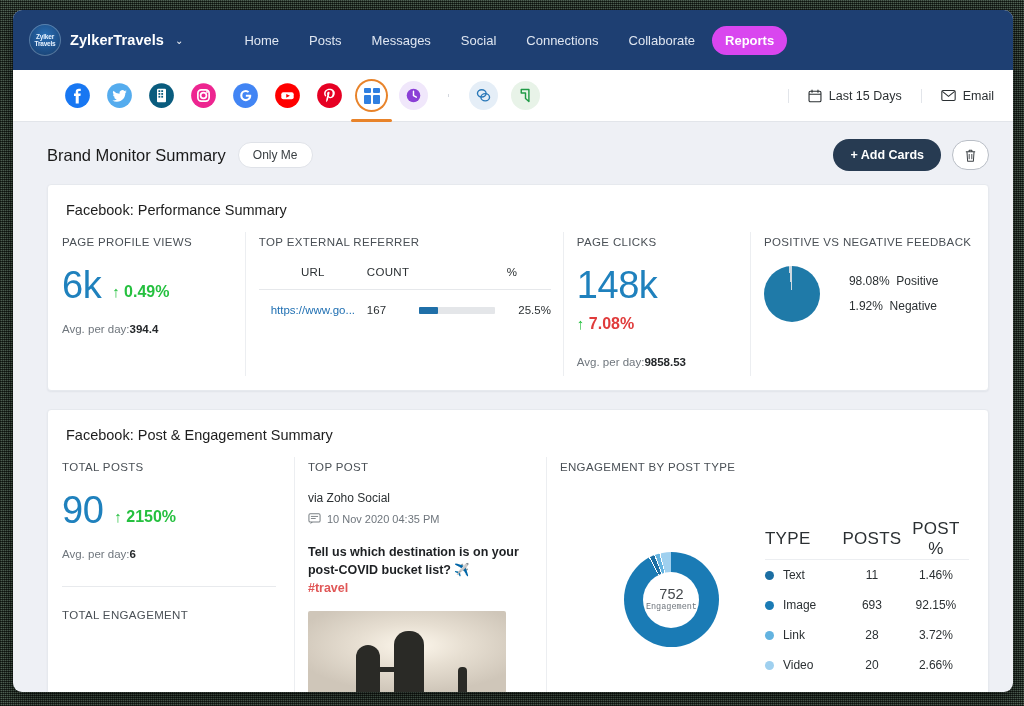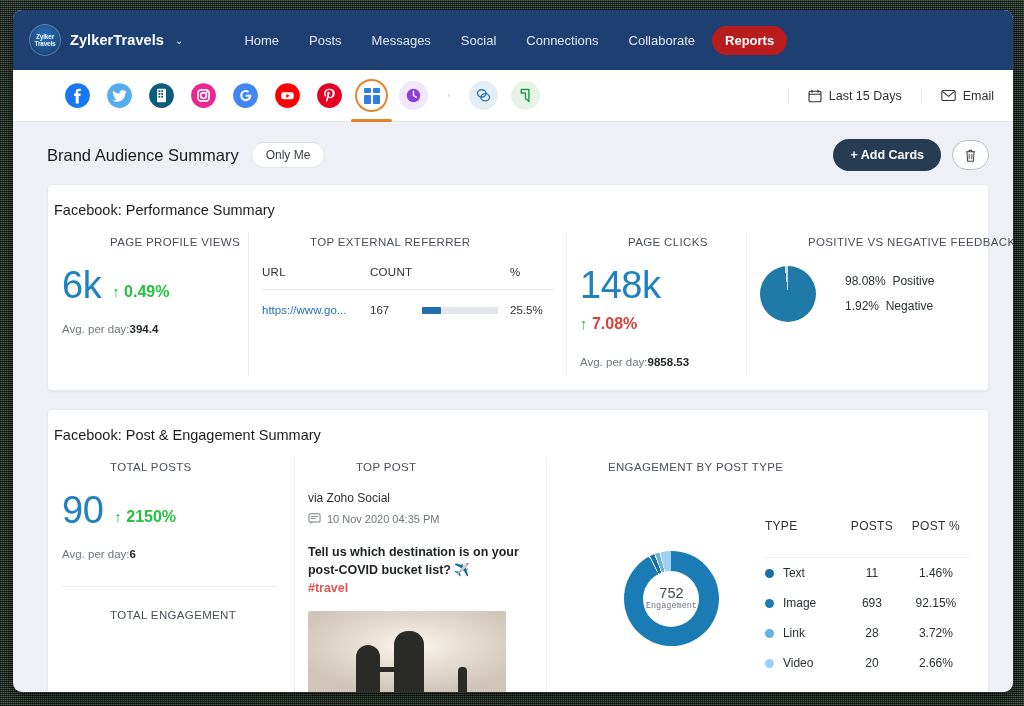--- a/index.html
+++ b/index.html
@@ -49,21 +49,21 @@
     text-align: center; letter-spacing: -.2px;
   }
   .brand-logo .logo-txt i { display:block; font-style: normal; color:#e8f3ff; }
   .brand-name { font-size: 14.5px; font-weight: bold; letter-spacing: .1px; }
   .brand-caret { font-size: 10px; opacity: .95; margin-left: 2px; }
   .navlinks { display: flex; align-items: center; gap: 4px; }
   .navlink {
     font-size: 13px; color: #dfe6f1; padding: 7px 13px; border-radius: 16px;
     white-space: nowrap; cursor: pointer;
   }
-  .navlink.active { background: #b91c1c; color: #ffffff; font-weight: bold; }
+  .navlink.active { background: #d946ef; color: #ffffff; font-weight: bold; }
 
   
   .channelbar {
     height: 52px; background: #fff; display: flex; align-items: center;
     border-bottom: 1px solid #e2e5ea;
   }
   .channels { display: flex; align-items: center; gap: 13px; padding: 0 16px 0 50px; flex: 1; }
   .chip {
     width: 29px; height: 29px; border-radius: 50%;
     display: flex; align-items: center; justify-content: center;
@@ -105,31 +105,31 @@
 
   
   .cards { padding: 0 24px 0 34px; }
   .card {
     background: #fff; border-radius: 4px; border: 1px solid #e6e9ee;
     box-shadow: 0 1px 2px rgba(20,30,50,.06);
     padding: 17px 0 0 0; margin-bottom: 18px;
   }
   .card-title {
     font-size: 14.5px; color: #1d1d1d; font-weight: normal;
-    padding: 0 0 18px 6px;
+    padding: 0 0 18px 18px;
   }
   .metrics { display: flex; align-items: stretch; }
   .metric { padding: 0 14px 22px 14px; position: relative; }
   .metric + .metric::before {
     content: ""; position: absolute; left: 0; top: -4px; bottom: 14px;
     width: 1px; background: #eceef1;
   }
   .m-label {
     font-size: 11.5px; color: #4a5056; letter-spacing: .35px;
-    text-transform: uppercase; margin-bottom: 18px; white-space: nowrap; margin-left: 48px;
+    text-transform: uppercase; margin-bottom: 18px; white-space: nowrap;
   }
   .bignum {
     font-size: 38px; color: #1f81bd; font-weight: normal; line-height: 1;
     letter-spacing: -.5px;
   }
   .big-row { display: flex; align-items: flex-end; gap: 11px; }
   .delta { font-size: 16px; font-weight: bold; line-height: 1; padding-bottom: 4px; }
   .delta.up { color: #25c03f; }
   .delta.red { color: #e03b3b; }
   .delta .arw { color: #25c03f; font-size: 15px; }
@@ -137,24 +137,24 @@
   .avg b { color: #25282b; }
 
   
   .ref-table { width: 292px; }
   .ref-head, .ref-row { display: flex; align-items: center; font-size: 11.5px; }
   .ref-head {
     color: #2b3033; letter-spacing: .3px; padding-bottom: 11px;
     border-bottom: 1px solid #e6e8eb;
   }
   .ref-row { padding-top: 14px; color: #2b3033; }
-  .rc-url { width: 108px; }
+  .rc-url { width: 108px; text-align: center; }
   .rc-cnt { width: 52px; }
   .rc-bar { width: 88px; }
-  .rc-pct { width: 44px; }
+  .rc-pct { width: 44px; text-align: right; }
   .ref-head .rc-pct { text-align: left; }
   .url-link { color: #1f6fb2; text-decoration: none; }
   .barwrap { height: 7px; background: #e4e6e9; border-radius: 1px; width: 76px; }
   .barfill { height: 7px; background: #1f6fa8; border-radius: 1px; }
 
   
   .pie-block { display: flex; align-items: center; gap: 29px; }
   .pie {
     width: 56px; height: 56px; border-radius: 50%;
     background: conic-gradient(#1f7aa8 0deg 353.1deg, #cfd9e0 353.1deg 360deg);
@@ -194,21 +194,21 @@
     margin-left: 64px;
   }
   .donut-hole {
     width: 56px; height: 56px; border-radius: 50%; background: #fff;
     display: flex; flex-direction: column; align-items: center; justify-content: center;
   }
   .donut-num { font-size: 14.5px; color: #44484c; line-height: 1.1; }
   .donut-lbl { font-size: 8.5px; color: #6f767d; font-family: Liberation Mono, monospace; }
   .eng-table { font-size: 12px; color: #2b3033; }
   .et-head, .et-row { display: flex; align-items: center; }
-  .et-head { font-size: 12px; letter-spacing: .3px; padding-bottom: 24px; border-bottom: 1px solid #eceef1; }
+  .et-head { font-size: 17px; letter-spacing: .3px; padding-bottom: 0; border-bottom: 1px solid #eceef1; }
   .et-row { padding: 8px 0; }
   .etc-type { width: 76px; display: flex; align-items: center; gap: 9px; }
   .etc-posts { width: 62px; text-align: center; }
   .etc-pct { width: 66px; text-align: center; }
   .et-head .etc-type { padding-left: 0; }
   .dot { width: 9px; height: 9px; border-radius: 50%; flex: none; }
 </style>
 </head>
 <body>
 
@@ -343,21 +343,21 @@
         <svg width="15" height="13" viewBox="0 0 18 14">
             <rect x="1" y="1" width="16" height="12" rx="1.4" fill="none" stroke="#2b3033" stroke-width="1.3"></rect>
             <path d="M1.6 2L9 8l7.4-6" fill="none" stroke="#2b3033" stroke-width="1.3"></path>
           </svg>
         <span>Email</span>
       </div>
     </div>
   </div>
 
   <div class="pagehdr">
-    <div class="pagetitle">Brand Audience Summary</div>
+    <div class="pagetitle">Brand Monitor Summary</div>
     <div class="pill-only">Only Me</div>
     <div class="hdr-spacer"></div>
     <button class="btn-add">+ Add Cards</button>
     <div class="btn-trash">
       <svg width="13" height="15" viewBox="0 0 14 16">
           <path d="M2 4h10M5.5 4V2.4h3V4M3.2 4l.7 10.2h6.2L10.8 4" fill="none" stroke="#3b4044" stroke-width="1.1" stroke-linejoin="round"></path>
           <path d="M5.6 6.4v5.6M8.4 6.4v5.6" stroke="#3b4044" stroke-width="1"></path>
         </svg>
     </div>
   </div>

